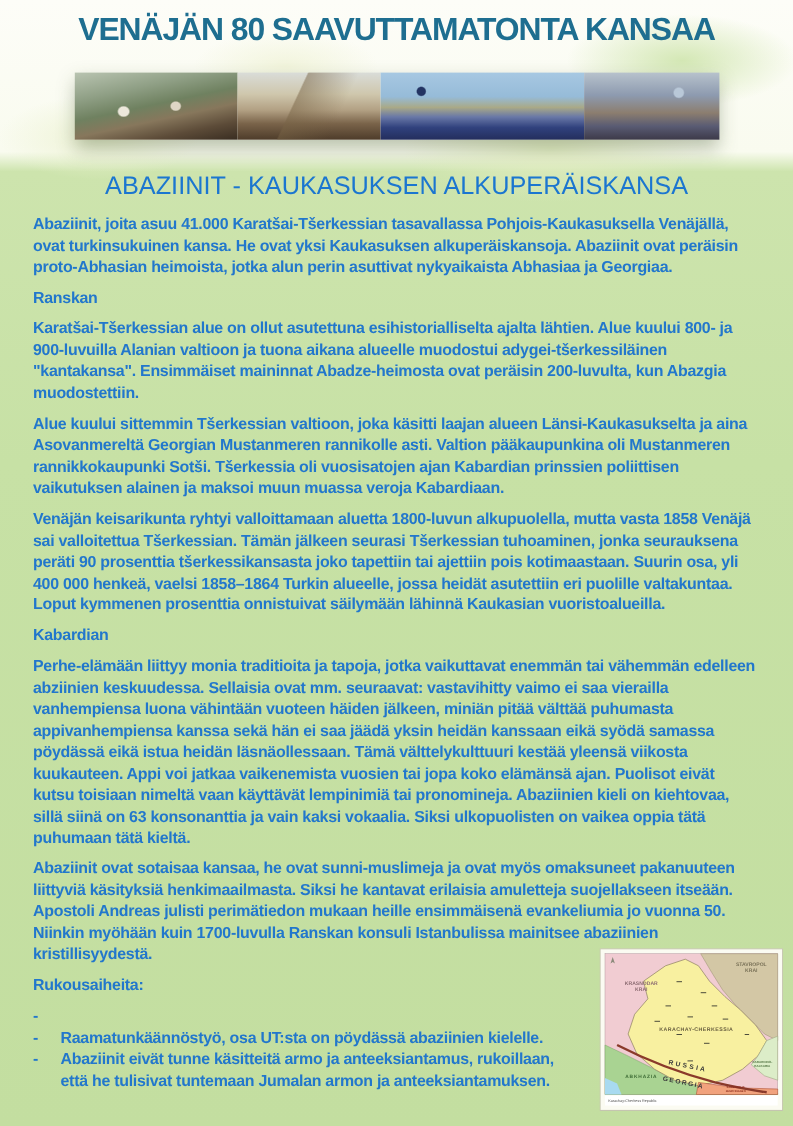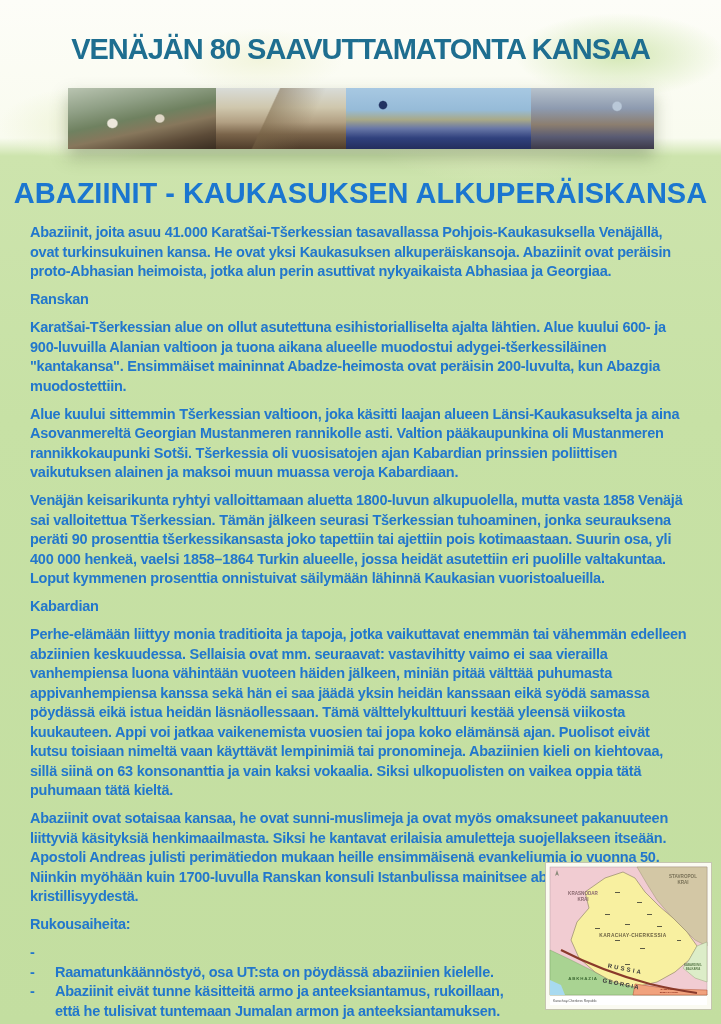--- a/index.html
+++ b/index.html
@@ -10,21 +10,21 @@
     font-family:"Liberation Sans", sans-serif;
     background:
       radial-gradient(ellipse 150px 60px at 620px 55px, rgba(205,228,170,.85) 0%, rgba(205,228,170,0) 70%),
       radial-gradient(ellipse 190px 70px at 500px 135px, rgba(228,238,196,.9) 0%, rgba(228,238,196,0) 70%),
       radial-gradient(ellipse 130px 55px at 90px 125px, rgba(236,242,210,.9) 0%, rgba(236,242,210,0) 70%),
       radial-gradient(ellipse 120px 45px at 260px 60px, rgba(240,243,215,.8) 0%, rgba(240,243,215,0) 70%),
       linear-gradient(180deg, #fdfdf8 0px, #f9fbef 138px, #cde4ad 156px, #c7e1a5 420px, #c3dea0 1024px);
   }
 
   .main-title {
-    margin:0; padding-top:33px;
+    margin:0; padding-top:11px;
     text-align:center;
     font-size:29px; font-weight:bold;
     letter-spacing:-1px;
     color:#1e6e90;
   }
 
   .photo-strip {
     display:flex;
     width:586px; height:61px;
     margin:22px auto 0 auto;
@@ -49,21 +49,21 @@
   }
   .photo.p4 { width:123px;
     background:
       radial-gradient(9px 9px at 70% 30%, #b9c8d8 0 45%, rgba(0,0,0,0) 60%),
       linear-gradient(180deg, #b7c2cc 0%, #8d9aaf 34%, #8c7e6f 60%, #595b73 80%, #3d3a49 100%);
   }
 
   .article-title {
     margin:28px 0 0;
     text-align:center;
-    font-size:29px; font-weight:bold;
+    font-size:23px; font-weight:normal;
     color:#1b76d0;
   }
 
   .body-text {
     margin:13px 0 0 30px;
     width:660px;
     color:#2277cc;
     font-size:14.5px;
     font-weight:bold;
     line-height:19.5px;
@@ -95,21 +95,21 @@
     <div class="photo p3"></div>
     <div class="photo p4"></div>
   </div>
 
   <h2 class="article-title">ABAZIINIT - KAUKASUKSEN ALKUPERÄISKANSA</h2>
 
   <div class="body-text">
     <p>Abaziinit, joita asuu 41.000 Karatšai-Tšerkessian tasavallassa Pohjois-Kaukasuksella Venäjällä, ovat turkinsukuinen kansa. He ovat yksi Kaukasuksen alkuperäiskansoja. Abaziinit ovat peräisin proto-Abhasian heimoista, jotka alun perin asuttivat nykyaikaista Abhasiaa ja Georgiaa.</p>
 
     <h3>Ranskan</h3>
-    <p>Karatšai-Tšerkessian alue on ollut asutettuna esihistorialliselta ajalta lähtien. Alue kuului 600- ja 900-luvuilla Alanian valtioon ja tuona aikana alueelle muodostui adygei-tšerkessiläinen "kantakansa". Ensimmäiset maininnat Abadze-heimosta ovat peräisin 200-luvulta, kun Abazgia muodostettiin.</p>
+    <p>Karatšai-Tšerkessian alue on ollut asutettuna esihistorialliselta ajalta lähtien. Alue kuului 800- ja 900-luvuilla Alanian valtioon ja tuona aikana alueelle muodostui adygei-tšerkessiläinen "kantakansa". Ensimmäiset maininnat Abadze-heimosta ovat peräisin 200-luvulta, kun Abazgia muodostettiin.</p>
     <p>Alue kuului sittemmin Tšerkessian valtioon, joka käsitti laajan alueen Länsi-Kaukasukselta ja aina Asovanmereltä Georgian Mustanmeren rannikolle asti. Valtion pääkaupunkina oli Mustanmeren rannikkokaupunki Sotši. Tšerkessia oli vuosisatojen ajan Kabardian prinssien poliittisen vaikutuksen alainen ja maksoi muun muassa veroja Kabardiaan.</p>
     <p>Venäjän keisarikunta ryhtyi valloittamaan aluetta 1800-luvun alkupuolella, mutta vasta 1858 Venäjä sai valloitettua Tšerkessian. Tämän jälkeen seurasi Tšerkessian tuhoaminen, jonka seurauksena peräti 90 prosenttia tšerkessikansasta joko tapettiin tai ajettiin pois kotimaastaan. Suurin osa, yli 400 000 henkeä, vaelsi 1858–1864 Turkin alueelle, jossa heidät asutettiin eri puolille valtakuntaa. Loput kymmenen prosenttia onnistuivat säilymään lähinnä Kaukasian vuoristoalueilla.</p>
 
     <h3>Kabardian</h3>
     <p>Perhe-elämään liittyy monia traditioita ja tapoja, jotka vaikuttavat enemmän tai vähemmän edelleen abziinien keskuudessa. Sellaisia ovat mm. seuraavat: vastavihitty vaimo ei saa vierailla vanhempiensa luona vähintään vuoteen häiden jälkeen, miniän pitää välttää puhumasta appivanhempiensa kanssa sekä hän ei saa jäädä yksin heidän kanssaan eikä syödä samassa pöydässä eikä istua heidän läsnäollessaan. Tämä välttelykulttuuri kestää yleensä viikosta kuukauteen. Appi voi jatkaa vaikenemista vuosien tai jopa koko elämänsä ajan. Puolisot eivät kutsu toisiaan nimeltä vaan käyttävät lempinimiä tai pronomineja. Abaziinien kieli on kiehtovaa, sillä siinä on 63 konsonanttia ja vain kaksi vokaalia. Siksi ulkopuolisten on vaikea oppia tätä puhumaan tätä kieltä.</p>
 
     <p>Abaziinit ovat sotaisaa kansaa, he ovat sunni-muslimeja ja ovat myös omaksuneet pakanuuteen liittyviä käsityksiä henkimaailmasta. Siksi he kantavat erilaisia amuletteja suojellakseen itseään. Apostoli Andreas julisti perimätiedon mukaan heille ensimmäisenä evankeliumia jo vuonna 50. Niinkin myöhään kuin 1700-luvulla Ranskan konsuli Istanbulissa mainitsee abaziinien kristillisyydestä.</p>
 
     <h3>Rukousaiheita:</h3>
     <ul class="prayer-list">

